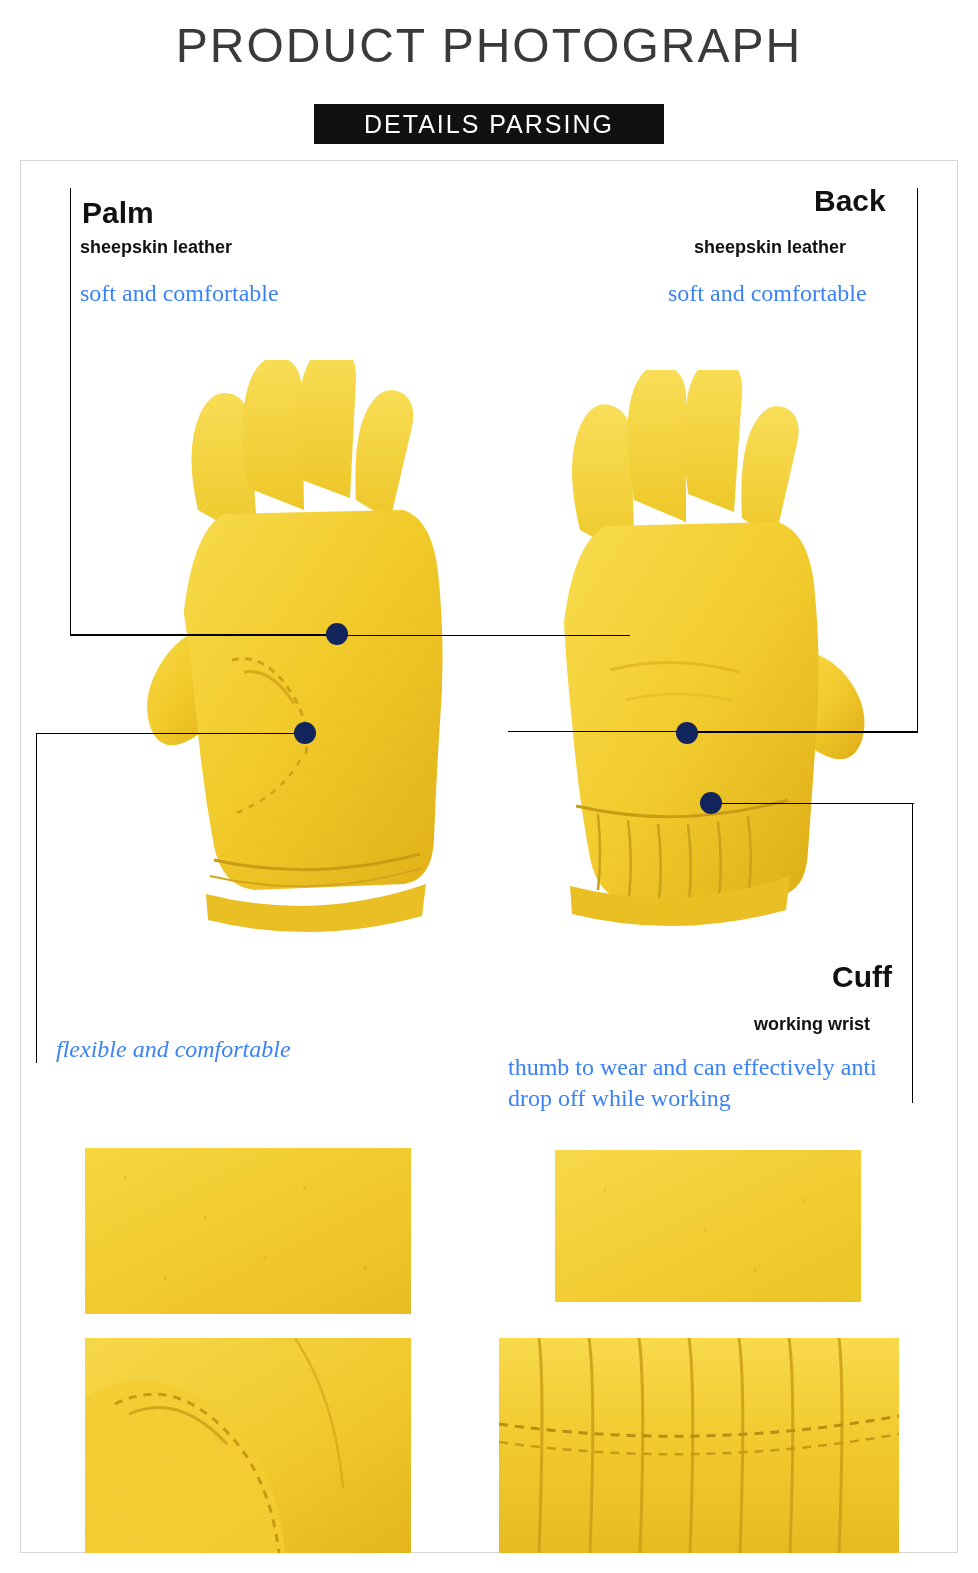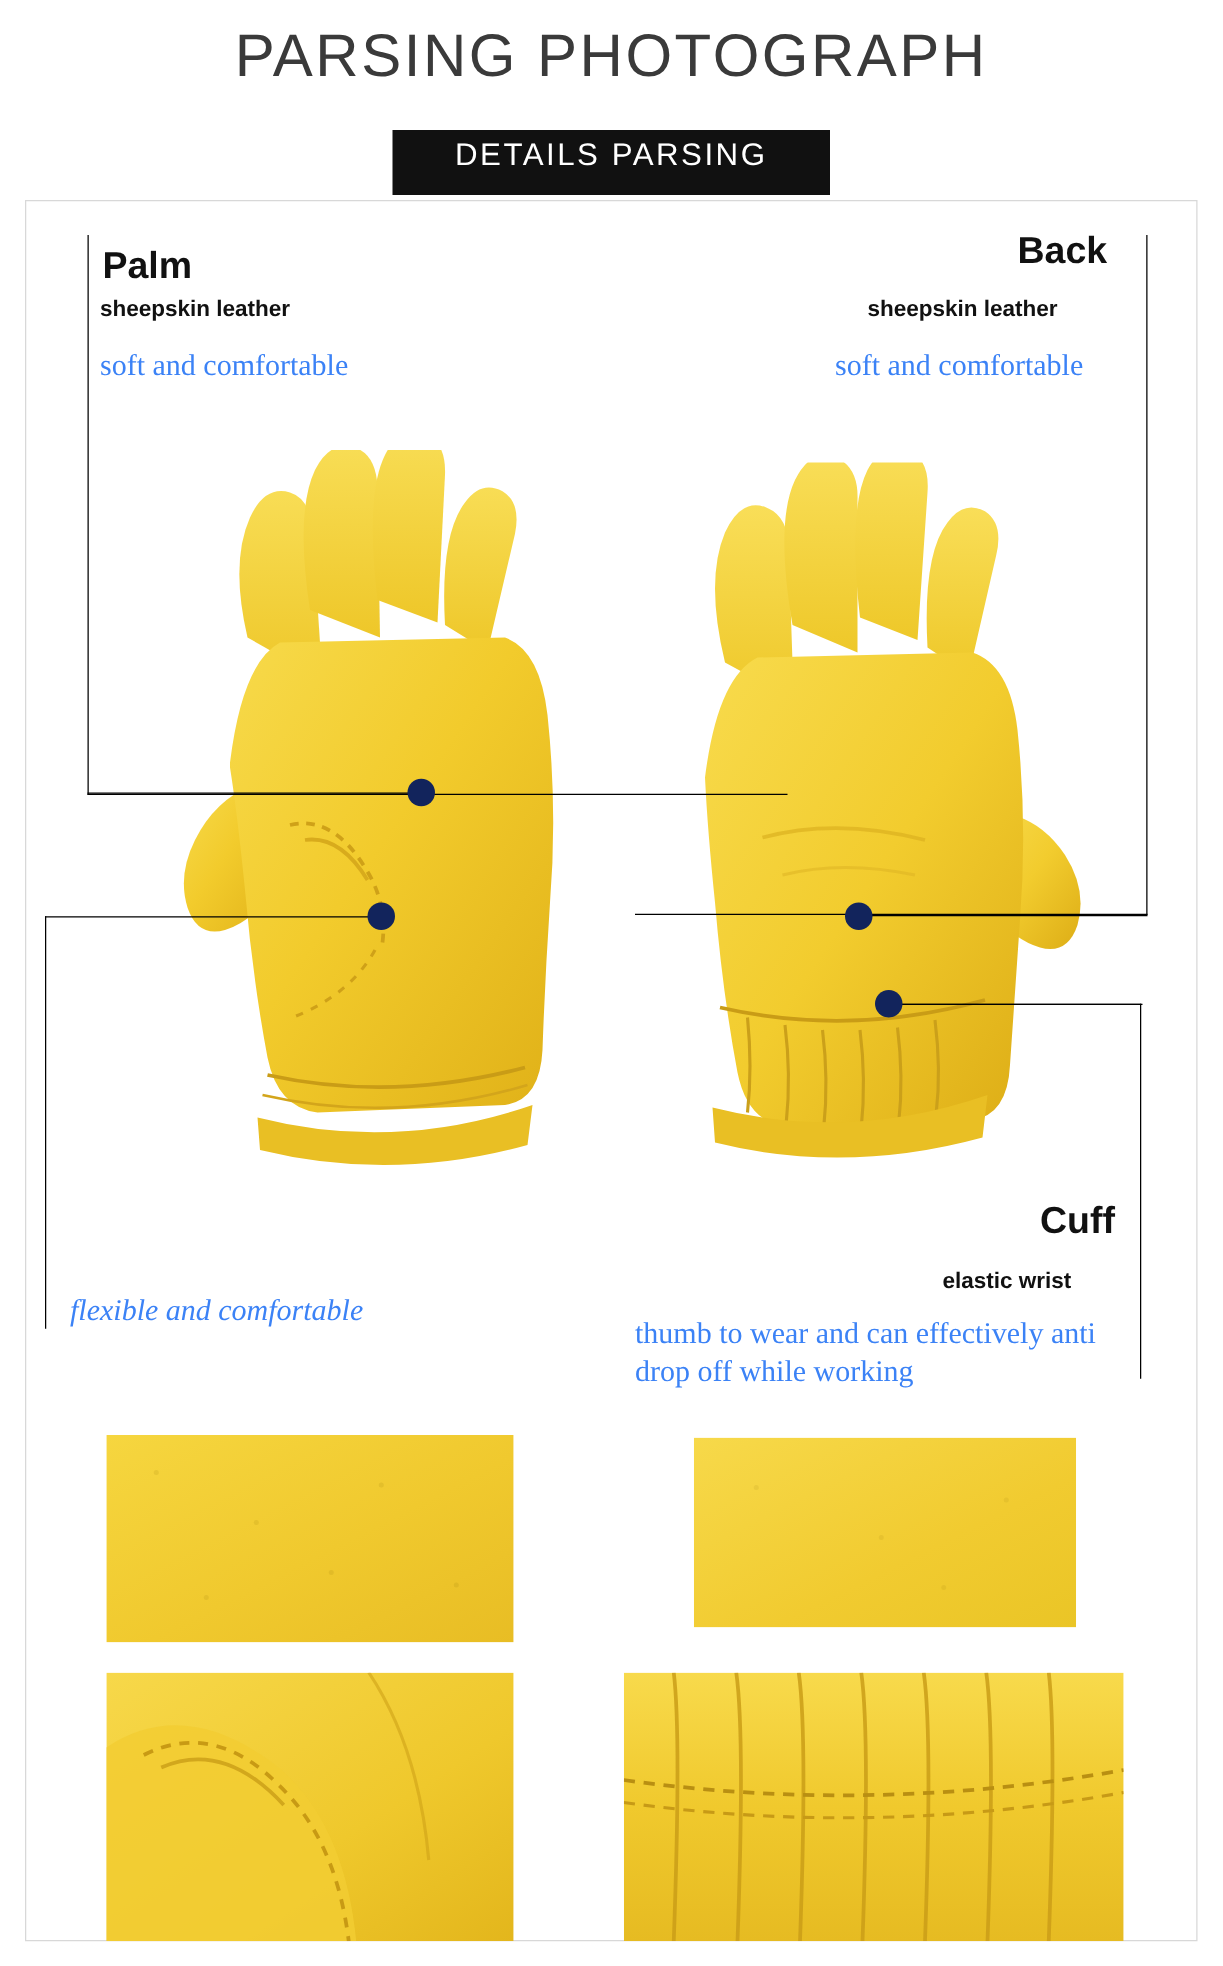--- a/index.html
+++ b/index.html
@@ -33,21 +33,21 @@
     font-size: 48px;
     font-weight: 400;
     letter-spacing: 2px;
     color: #3a3a3a;
   }
   .subtitle-bar {
     position: absolute;
     left: 314px;
     top: 104px;
     width: 350px;
-    height: 52px;
+    height: 40px;
     background: #111111;
   }
   .subtitle-bar span {
     display: block;
     width: 100%;
     line-height: 40px;
     text-align: center;
     color: #ffffff;
     font-size: 25px;
     letter-spacing: 2px;
@@ -148,21 +148,21 @@
   .sw-a { left: 85px;  top: 1148px; width: 326px; height: 166px; }
   .sw-b { left: 555px; top: 1150px; width: 306px; height: 152px; }
   .sw-c { left: 85px;  top: 1338px; width: 326px; height: 215px; }
   .sw-d { left: 499px; top: 1338px; width: 400px; height: 215px; }
 </style>
 </head>
 <body>
 
 <div id="page">
 
-  <div class="main-title">PARSING PHOTOGRAPH</div>
+  <div class="main-title">PRODUCT PHOTOGRAPH</div>
   <div class="subtitle-bar">
     <span>DETAILS PARSING</span>
   </div>
 
   <div class="frame"></div>
 
   <div class="glove-wrap" style="left:140px; top:360px; width:360px; height:590px;">
     <svg width="360" height="590" viewBox="0 0 360 590" xmlns="http://www.w3.org/2000/svg">
       <defs>
         <linearGradient id="lgPalm" x1="0" y1="0" x2="1" y2="1">
@@ -253,21 +253,21 @@
   <div class="lbl-sub" style="left:80px; top:237px;">sheepskin leather</div>
   <div class="lbl-desc" style="left:80px; top:278px;">soft and comfortable</div>
 
   <div class="lbl-title" style="left:814px; top:184px;">Back</div>
   <div class="lbl-sub" style="left:694px; top:237px;">sheepskin leather</div>
   <div class="lbl-desc" style="left:668px; top:278px;">soft and comfortable</div>
 
   <div class="lbl-desc" style="left:56px; top:1034px;font-style:italic;">flexible and comfortable</div>
 
   <div class="lbl-title" style="left:832px; top:960px;">Cuff</div>
-  <div class="lbl-sub" style="left:754px; top:1014px;">elastic wrist</div>
+  <div class="lbl-sub" style="left:754px; top:1014px;">working wrist</div>
   <div class="lbl-desc two-line" style="left:508px; top:1052px; width:410px;">thumb to wear and can effectively anti drop off while working</div>
 
   <div class="swatch sw-a">
     <svg width="326" height="166" viewBox="0 0 326 166" xmlns="http://www.w3.org/2000/svg">
       <defs>
         <linearGradient id="swA" x1="0" y1="0" x2="1" y2="1">
           <stop offset="0%" stop-color="#f6d63f"></stop>
           <stop offset="55%" stop-color="#f0c92e"></stop>
           <stop offset="100%" stop-color="#e8bd24"></stop>
         </linearGradient>

